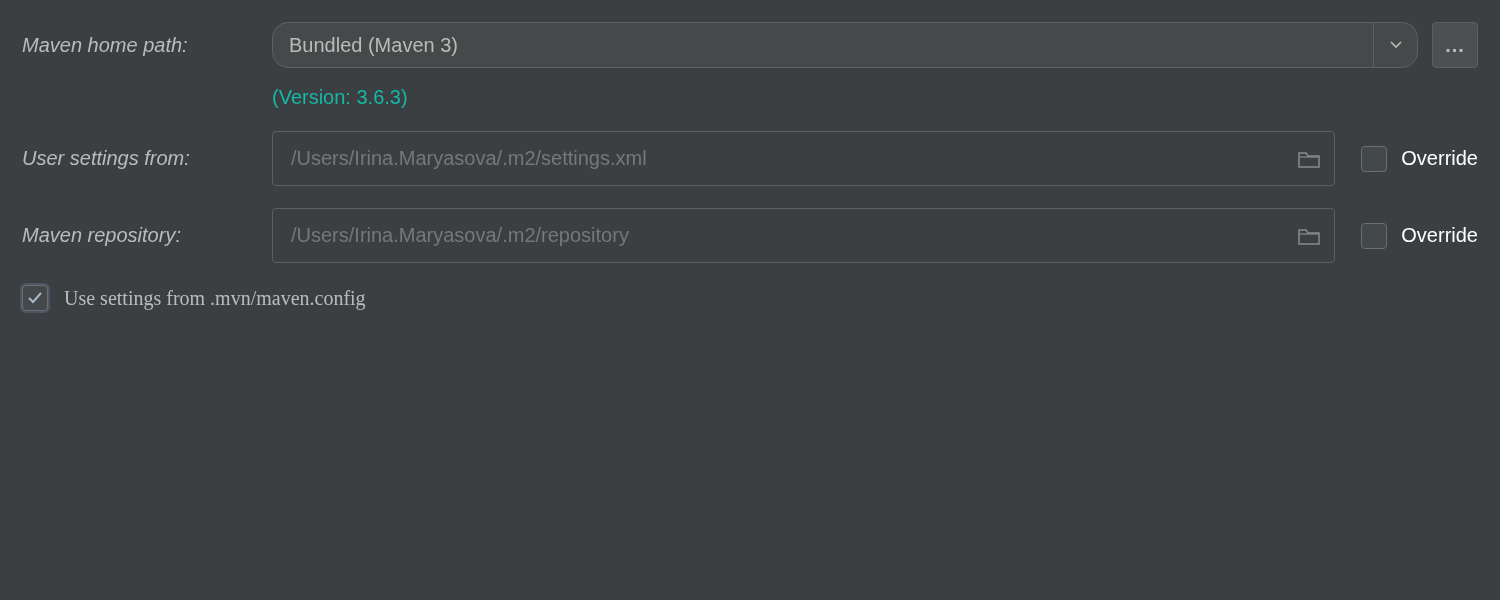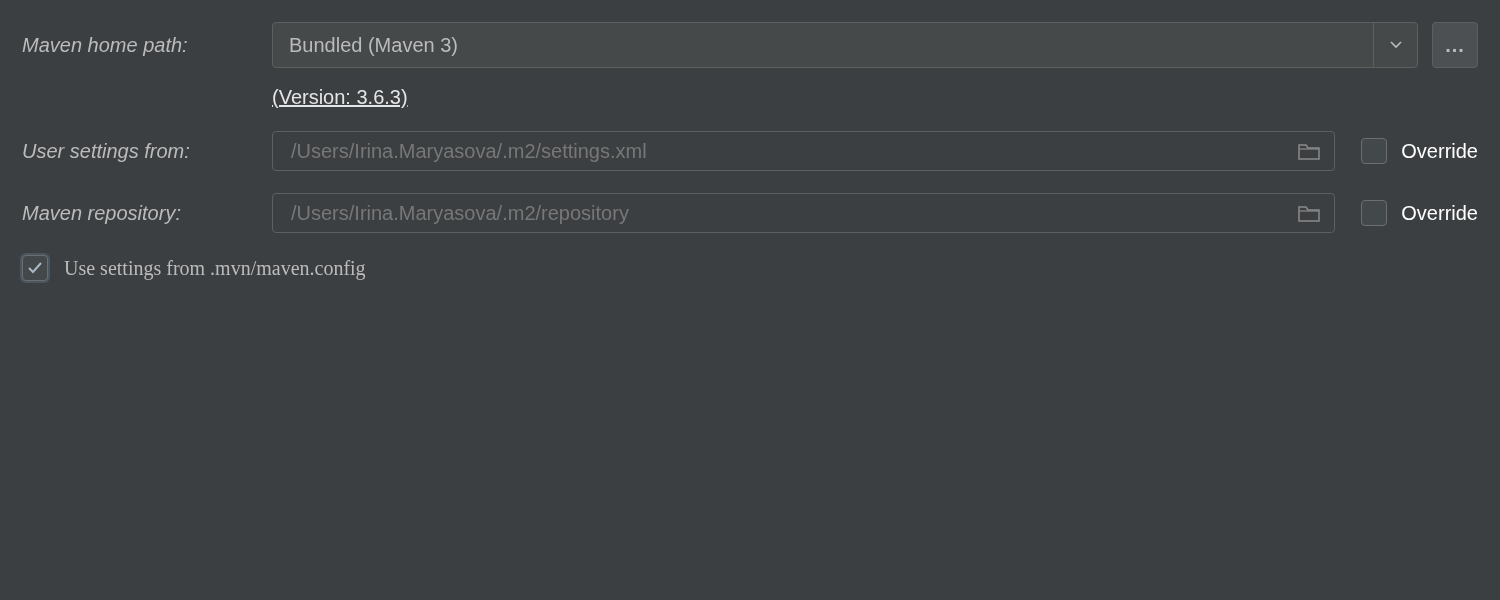--- a/index.html
+++ b/index.html
@@ -30,21 +30,21 @@
     width: 250px;
     flex-shrink: 0;
     color: #bbbbbb;
     font-style: italic;
   }
   .combo {
     flex: 1;
     display: flex;
     height: 46px;
     border: 1px solid #5e6060;
-    border-radius: 4px;
+    border-radius: 16px;
     background: #45494a;
     align-items: center;
     overflow: hidden;
   }
   .combo-text {
     flex: 1;
     padding: 0 16px;
     color: #bbbbbb;
     white-space: nowrap;
   }
@@ -65,28 +65,27 @@
     background: #4c5052;
     display: flex;
     align-items: center;
     justify-content: center;
     color: #bbbbbb;
     font-weight: bold;
     letter-spacing: 1px;
     cursor: pointer;
   }
   .version-text {
-    color: #e5e5e5;
-    text-decoration: underline;
+    color: #14b8a6;
   }
   .textfield-wrap {
     flex: 1;
     display: flex;
     align-items: center;
-    height: 40px;
+    height: 55px;
     border: 1px solid #5e6060;
     border-radius: 4px;
     background: #3c3f41;
     padding: 0 14px 0 16px;
   }
   .textfield-wrap input {
     flex: 1;
     border: none;
     outline: none;
     background: transparent;

